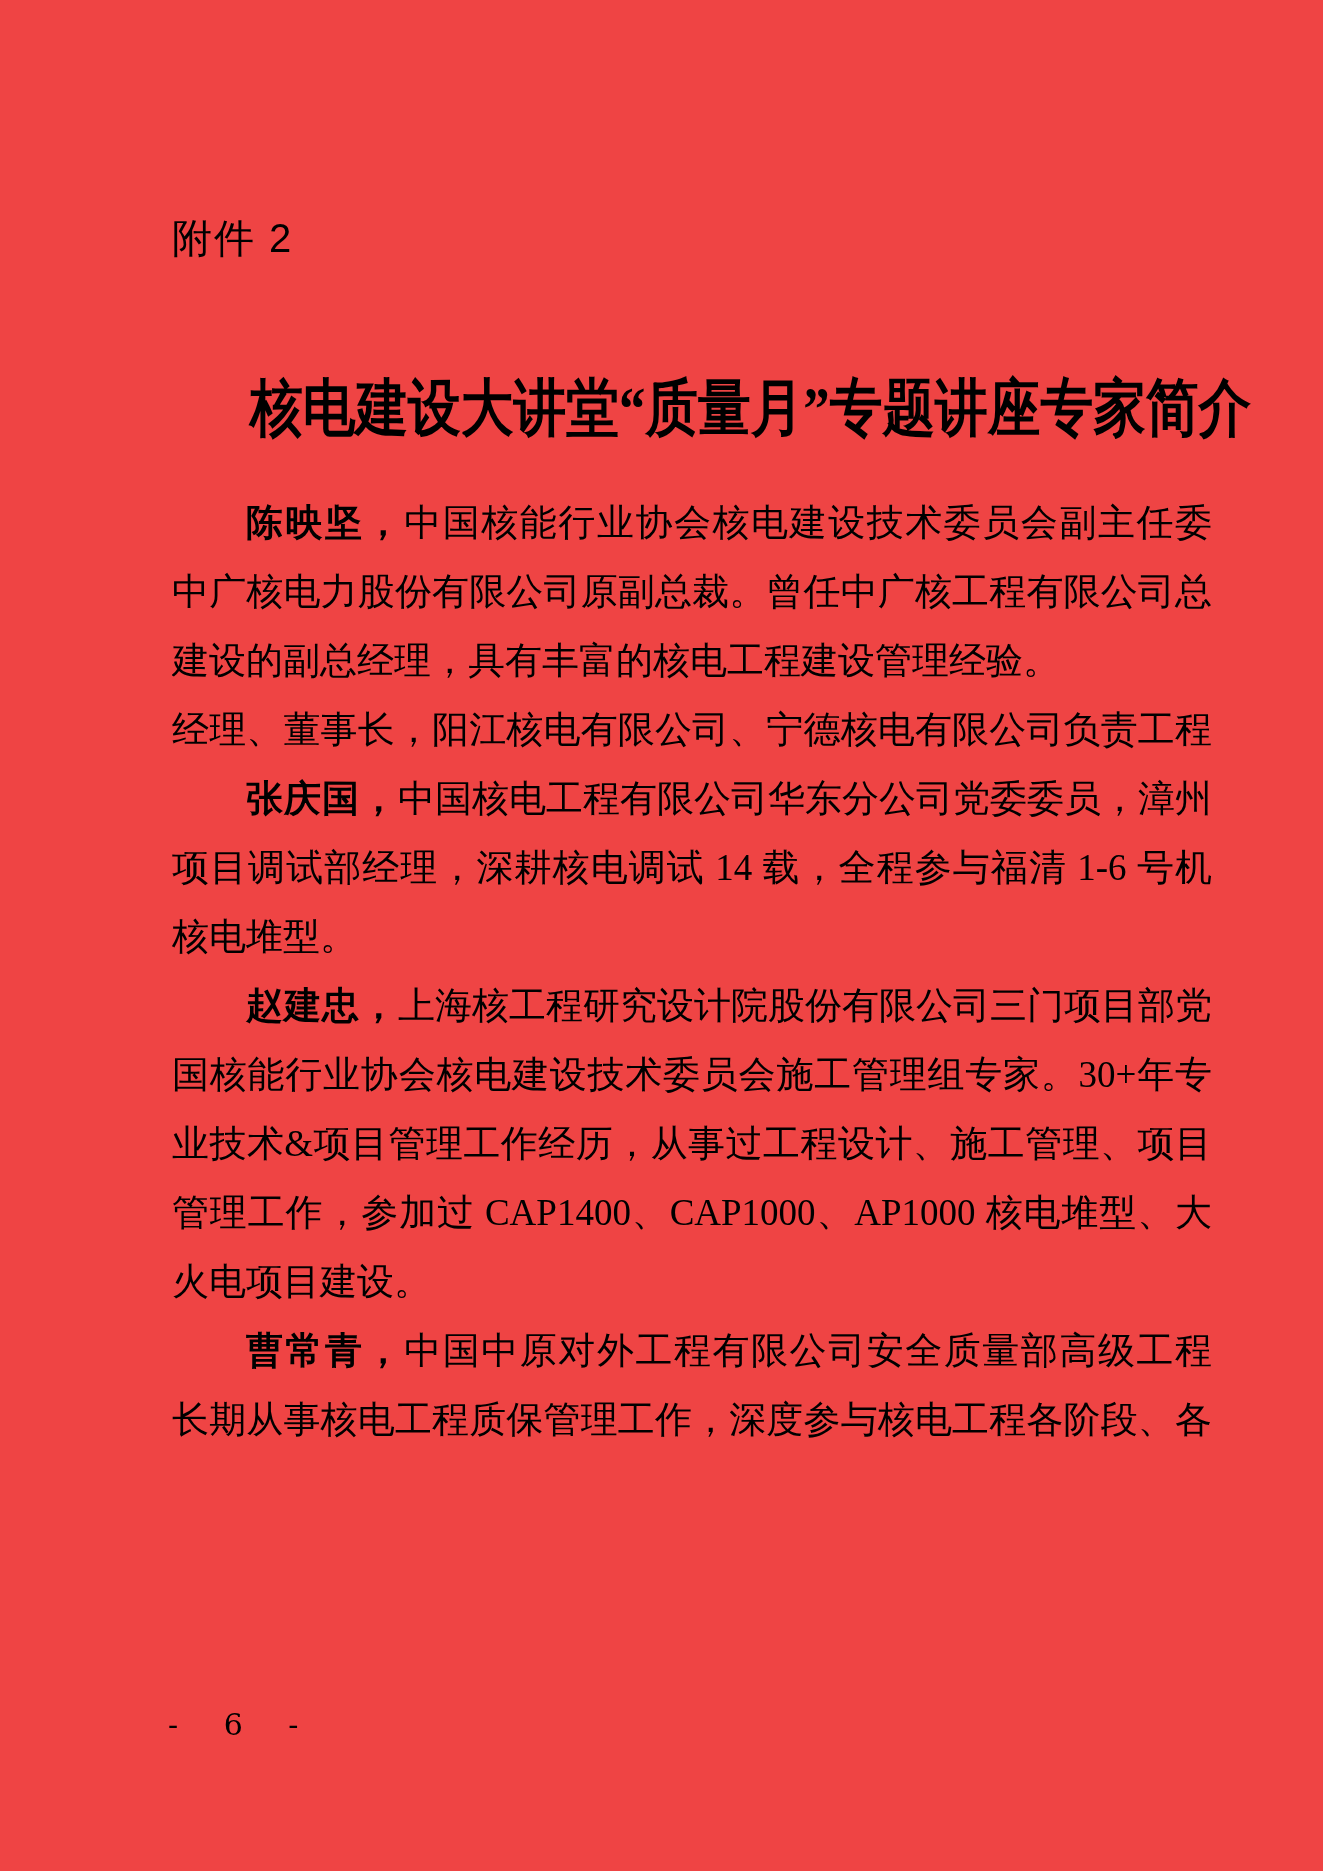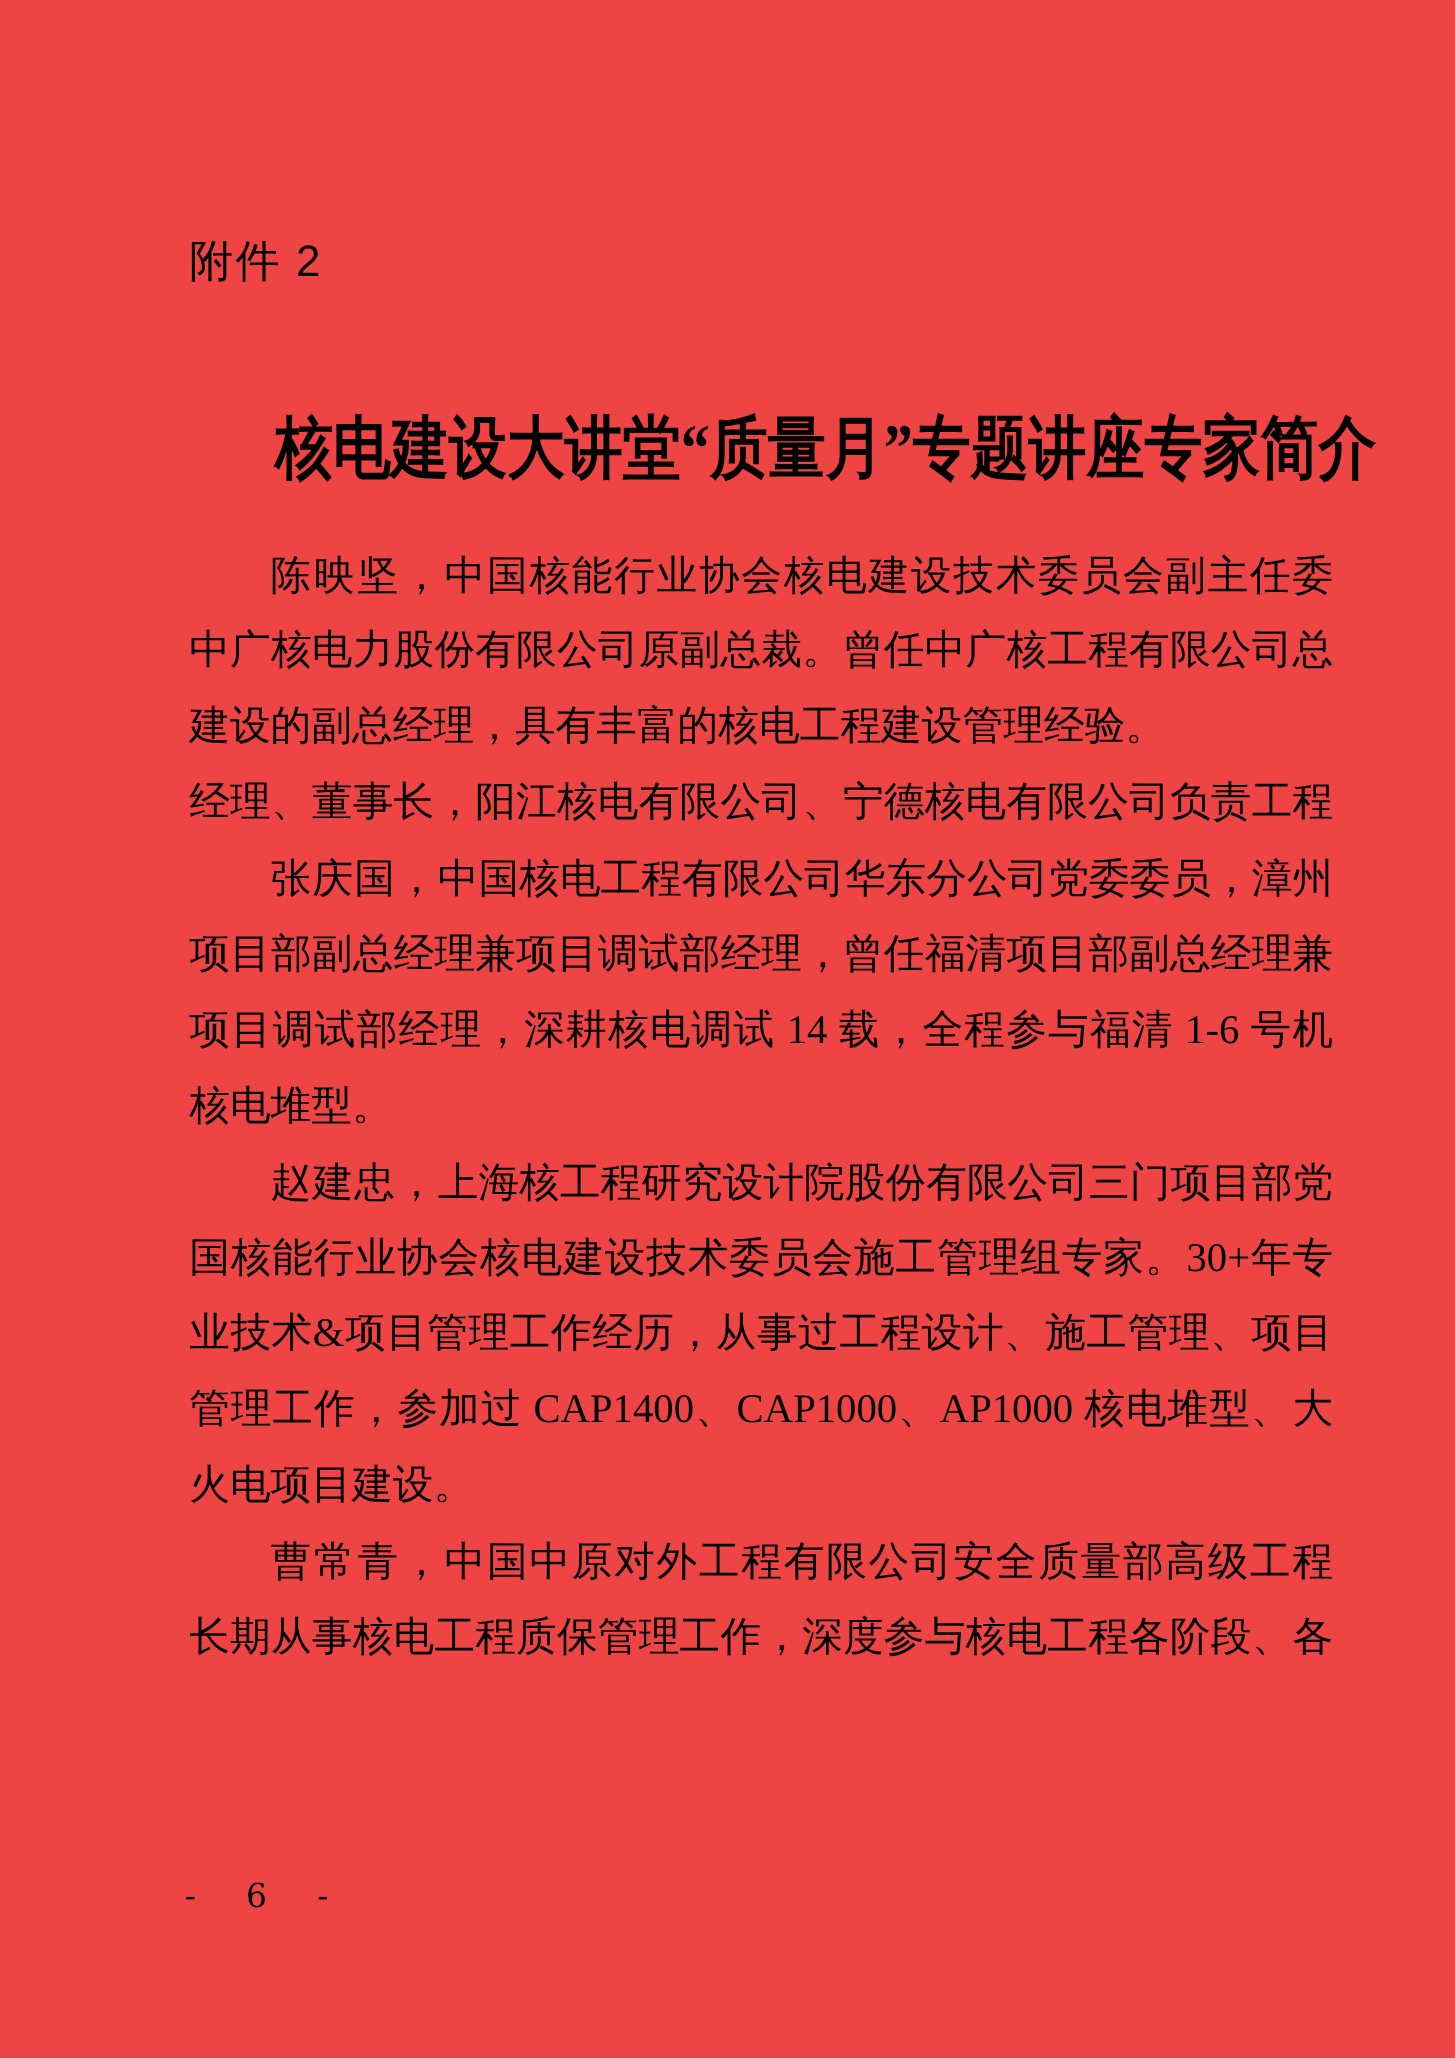--- a/index.html
+++ b/index.html
@@ -56,21 +56,21 @@
     text-align-last: justify;
     overflow: hidden;
   }
   .line.first {
     text-indent: 74px;
   }
   .line.end {
     text-align-last: left;
   }
   .expert-name {
-    font-weight: 400;
+    font-weight: 700;
     font-family: "Liberation Sans", sans-serif;
     letter-spacing: 1px;
   }
   .footer {
     position: absolute;
     left: 168px;
     top: 1708px;
     font-size: 30px;
     line-height: 34px;
     letter-spacing: 18px;
@@ -85,21 +85,20 @@
   <div class="attachment">附件 2</div>
 
   <h1 class="title">核电建设大讲堂“质量月”专题讲座专家简介</h1>
 
   <div class="body-text" id="doc-body">
       <div class="line first"><span class="expert-name">陈映坚，</span><span>中国核能行业协会核电建设技术委员会副主任委员，</span></div>
       <div class="line">中广核电力股份有限公司原副总裁。曾任中广核工程有限公司总</div>
       <div class="line end">建设的副总经理，具有丰富的核电工程建设管理经验。</div>
       <div class="line">经理、董事长，阳江核电有限公司、宁德核电有限公司负责工程</div>
       <div class="line first"><span class="expert-name">张庆国，</span><span>中国核电工程有限公司华东分公司党委委员，漳州</span></div>
-      <div class="line">项目部副总经理兼项目调试部经理，曾任福清项目部副总经理兼</div>
       <div class="line">项目调试部经理，深耕核电调试 14 载，全程参与福清 1-6 号机</div>
       <div class="line end">核电堆型。</div>
       <div class="line first"><span class="expert-name">赵建忠，</span><span>上海核工程研究设计院股份有限公司三门项目部党</span></div>
       <div class="line">国核能行业协会核电建设技术委员会施工管理组专家。30+年专</div>
       <div class="line">业技术&amp;项目管理工作经历，从事过工程设计、施工管理、项目</div>
       <div class="line">管理工作，参加过 CAP1400、CAP1000、AP1000 核电堆型、大型</div>
       <div class="line end">火电项目建设。</div>
       <div class="line first"><span class="expert-name">曹常青，</span><span>中国中原对外工程有限公司安全质量部高级工程师，</span></div>
       <div class="line">长期从事核电工程质保管理工作，深度参与核电工程各阶段、各</div>
     </div>

